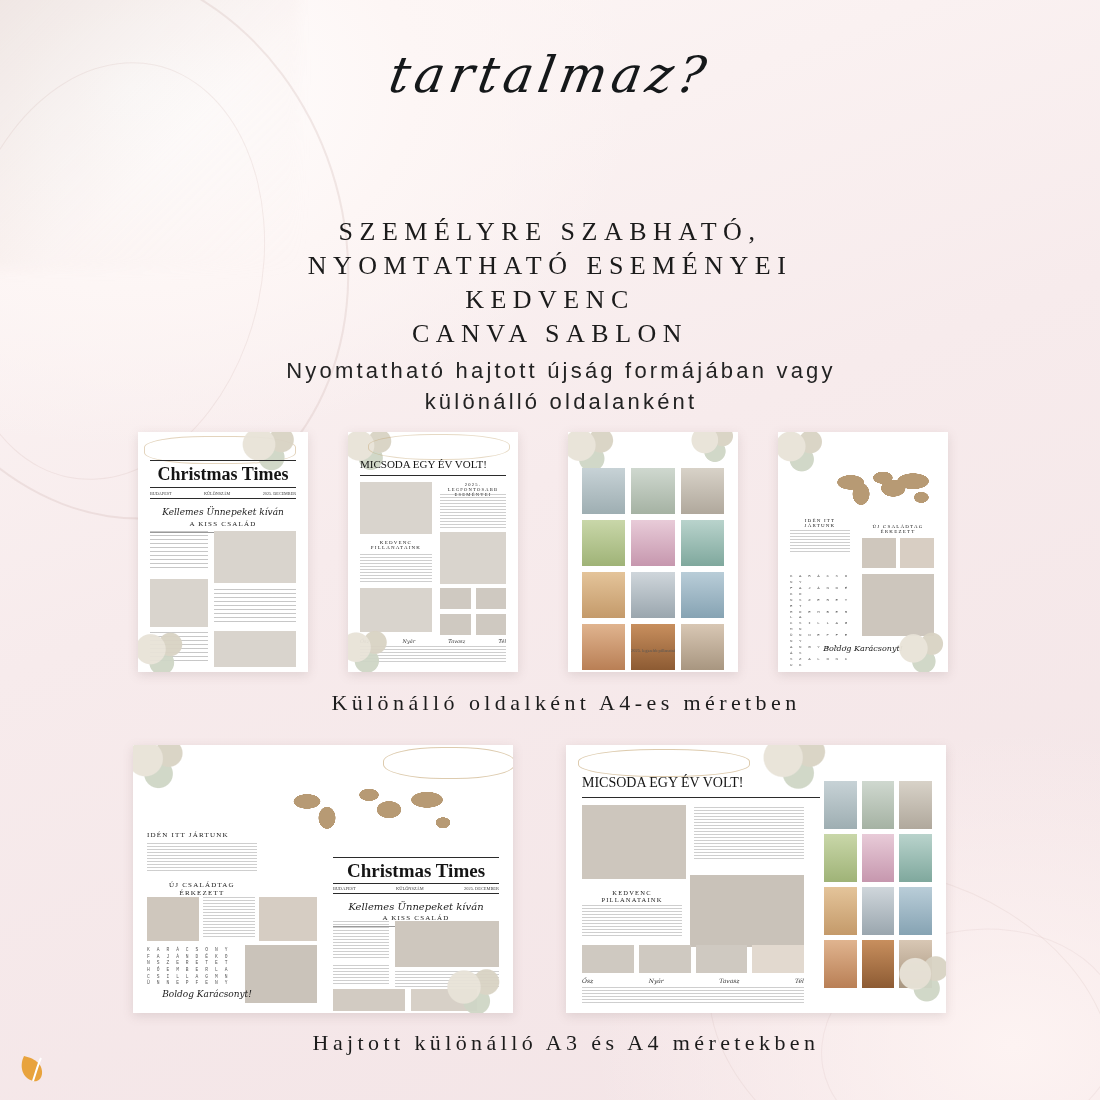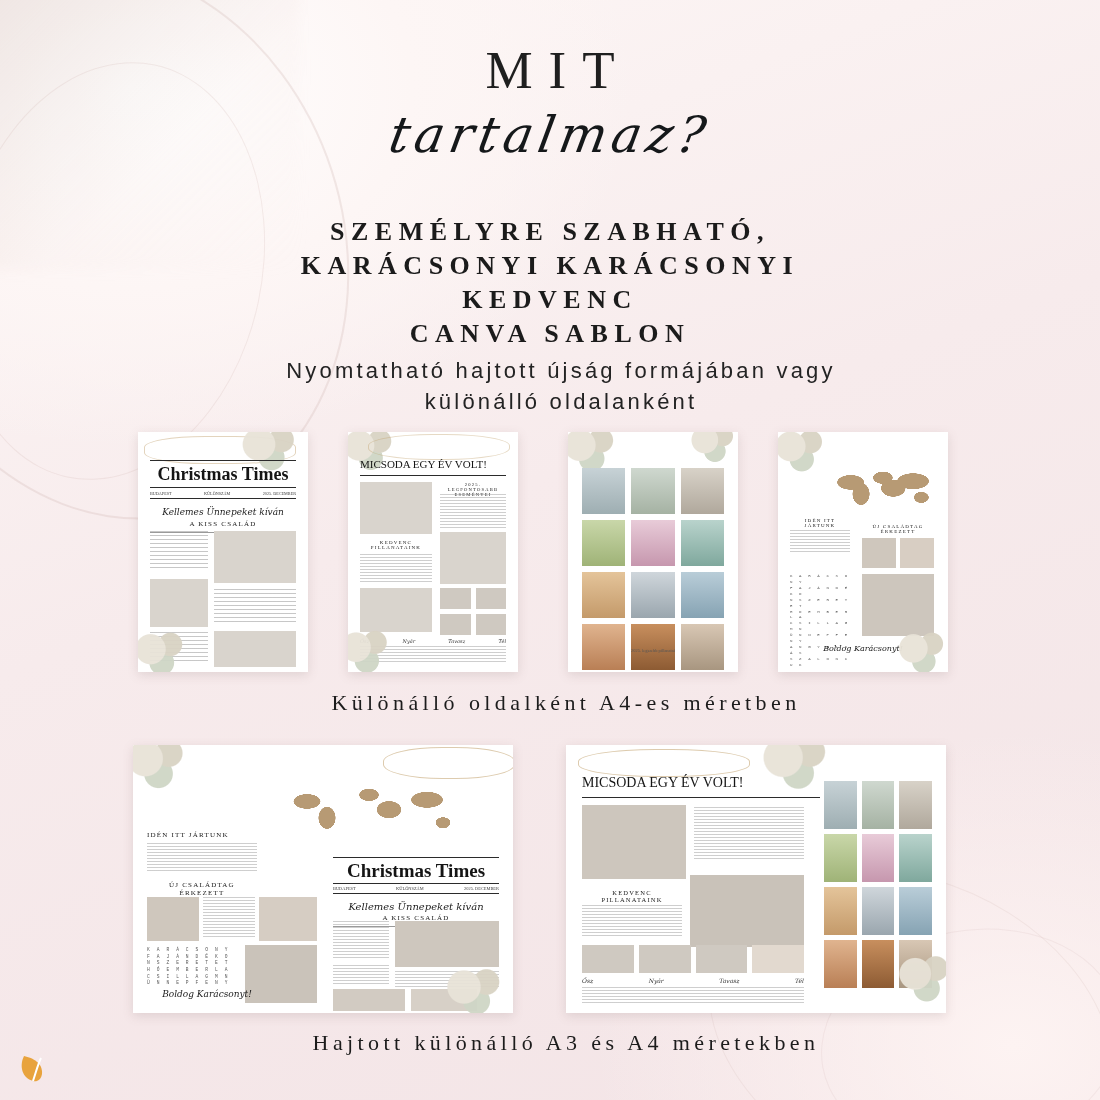--- a/index.html
+++ b/index.html
@@ -74,21 +74,21 @@
     left: 0; top: 215px;
     width: 1100px;
     text-align: center;
     font-family: "Liberation Serif", serif;
     color: #1b1b1b;
   }
   .subtitle .l {
     font-size: 26px;
     letter-spacing: 6.5px;
     line-height: 34px;
-    font-weight: 700;
+    font-weight: 400;
   }
   .desc {
     position: absolute;
     left: 11px; top: 355px;
     width: 1100px;
     text-align: center;
     font-family: Liberation Sans, sans-serif;
     color: #232323;
     font-size: 22px;
     letter-spacing: 3.2px;
@@ -214,27 +214,26 @@
 
 <div class="page">
 
   <div class="leafshade"></div>
   <div class="swirl a"></div>
   <div class="swirl b"></div>
   <div class="swirl c"></div>
   <div class="swirl d"></div>
 
   <div class="hdr">
-    <div class="hdr-mit">MIT</div>
     <div class="hdr-script">tartalmaz?</div>
   </div>
 
   <div class="subtitle">
     <div class="l">SZEMÉLYRE SZABHATÓ,</div>
-    <div class="l">KARÁCSONYI KARÁCSONYI</div>
+    <div class="l">NYOMTATHATÓ ESEMÉNYEI</div>
     <div class="l">KEDVENC</div>
     <div class="l">CANVA SABLON</div>
   </div>
 
   <div class="desc">
     <div>Nyomtatható hajtott újság formájában vagy</div>
     <div>különálló oldalanként</div>
   </div>
 
   <div class="thumb" style="left:138px; top:432px; width:170px; height:240px;">

